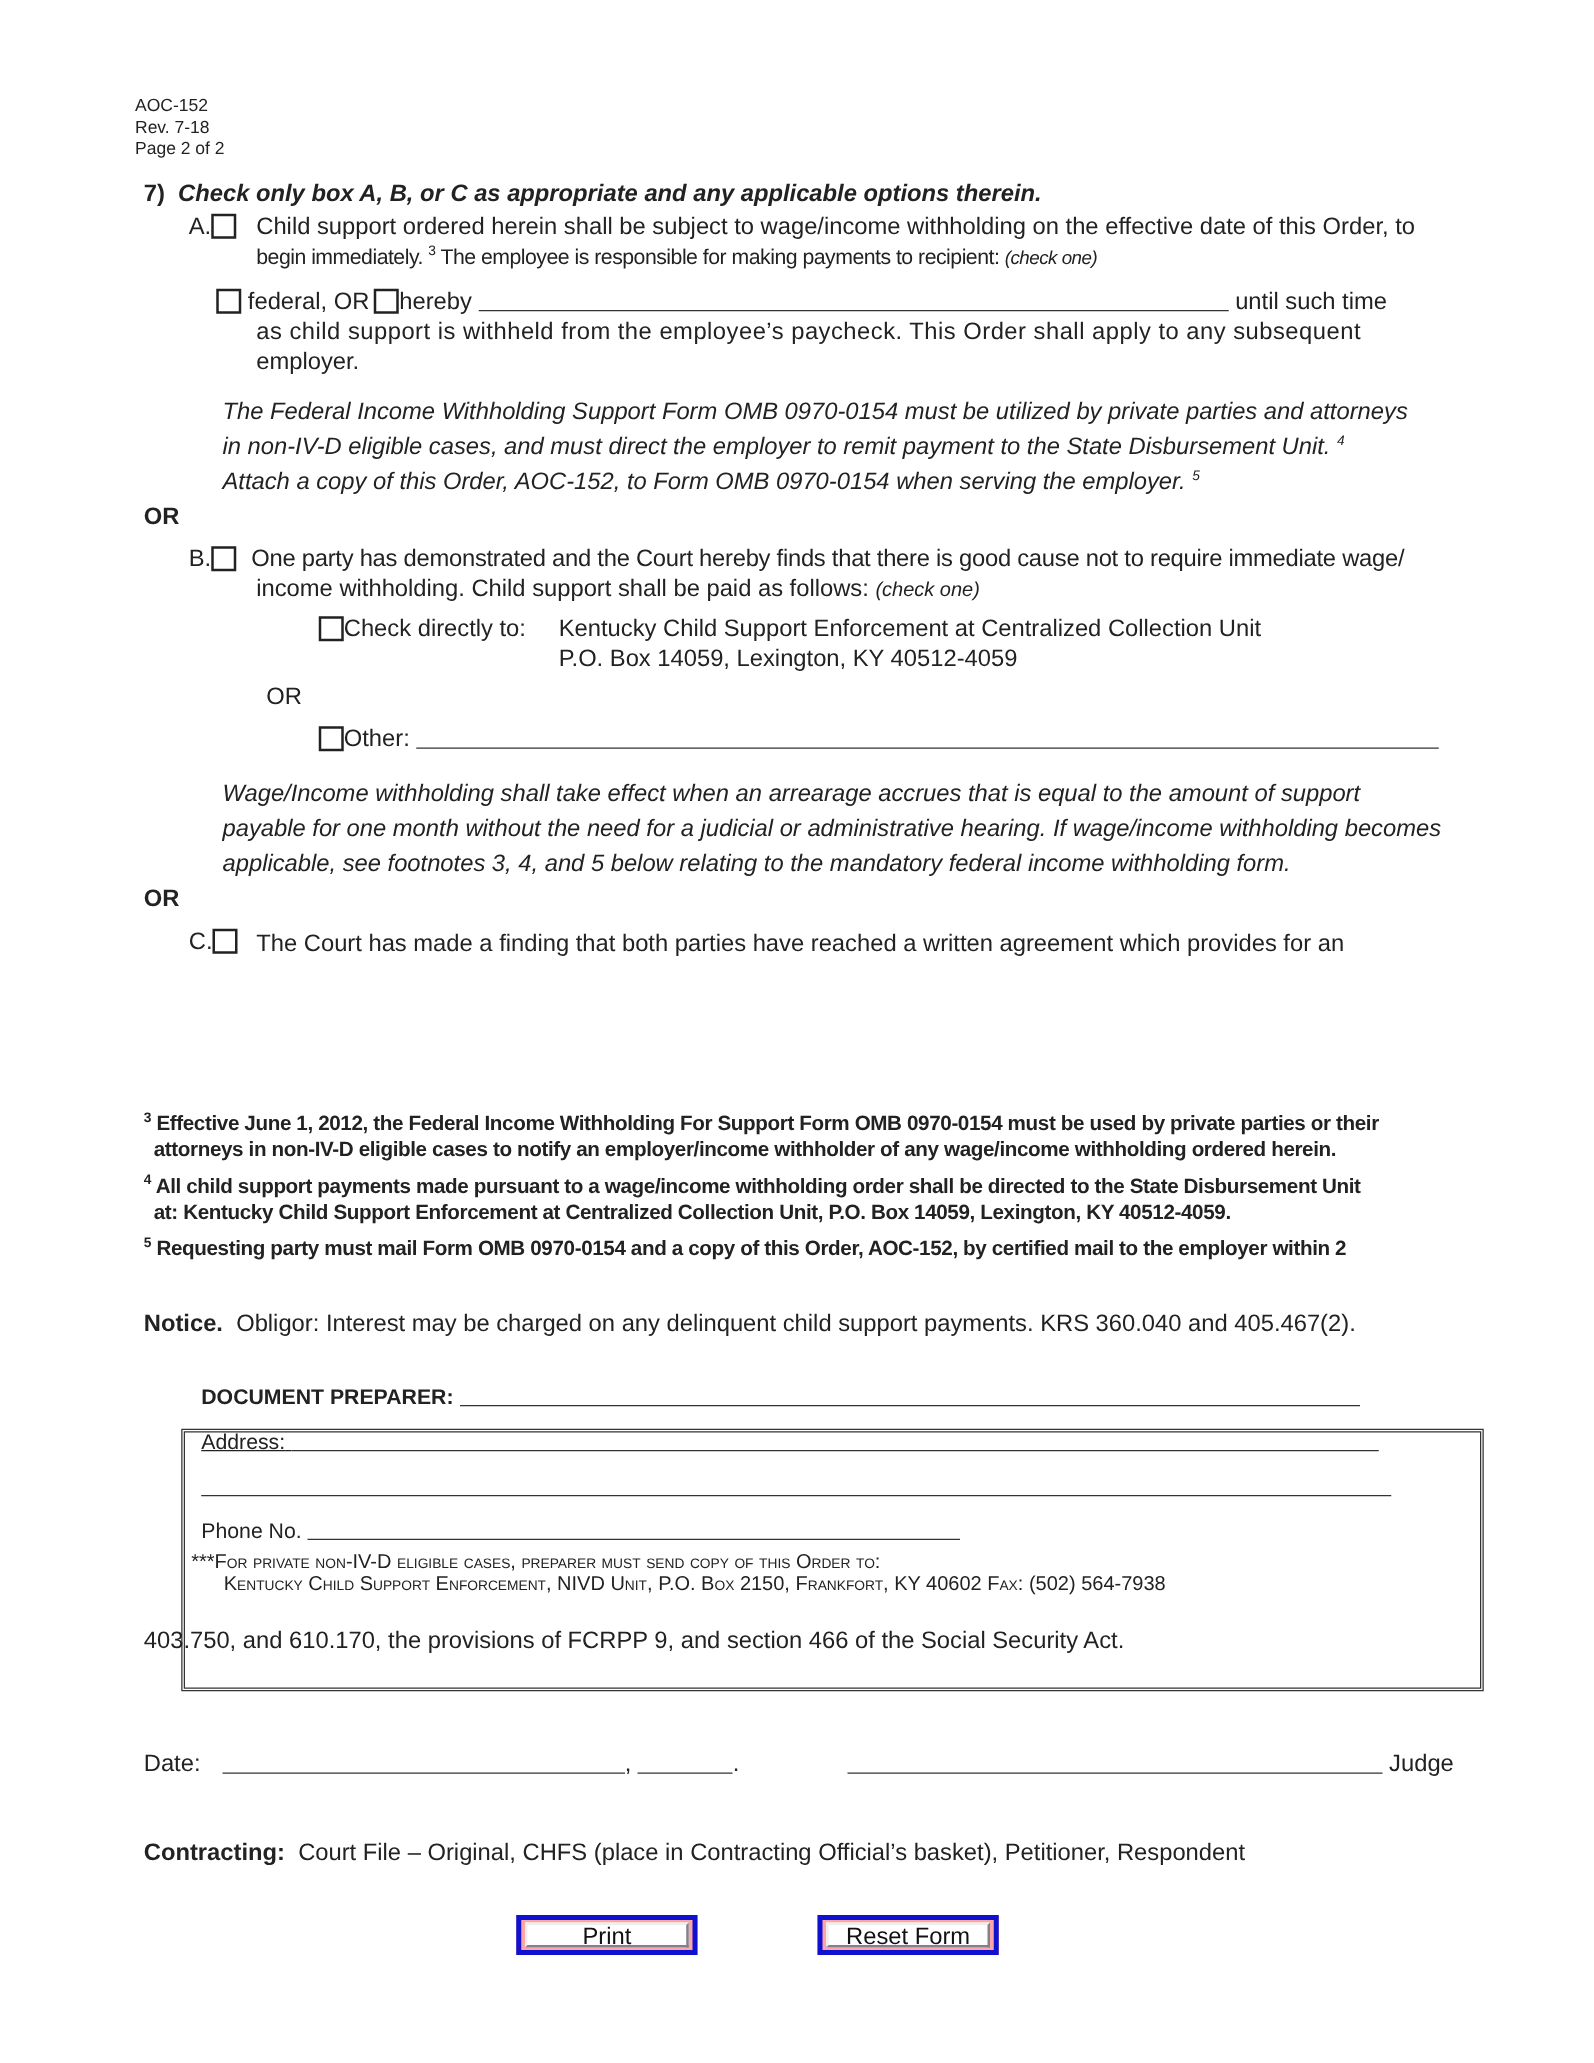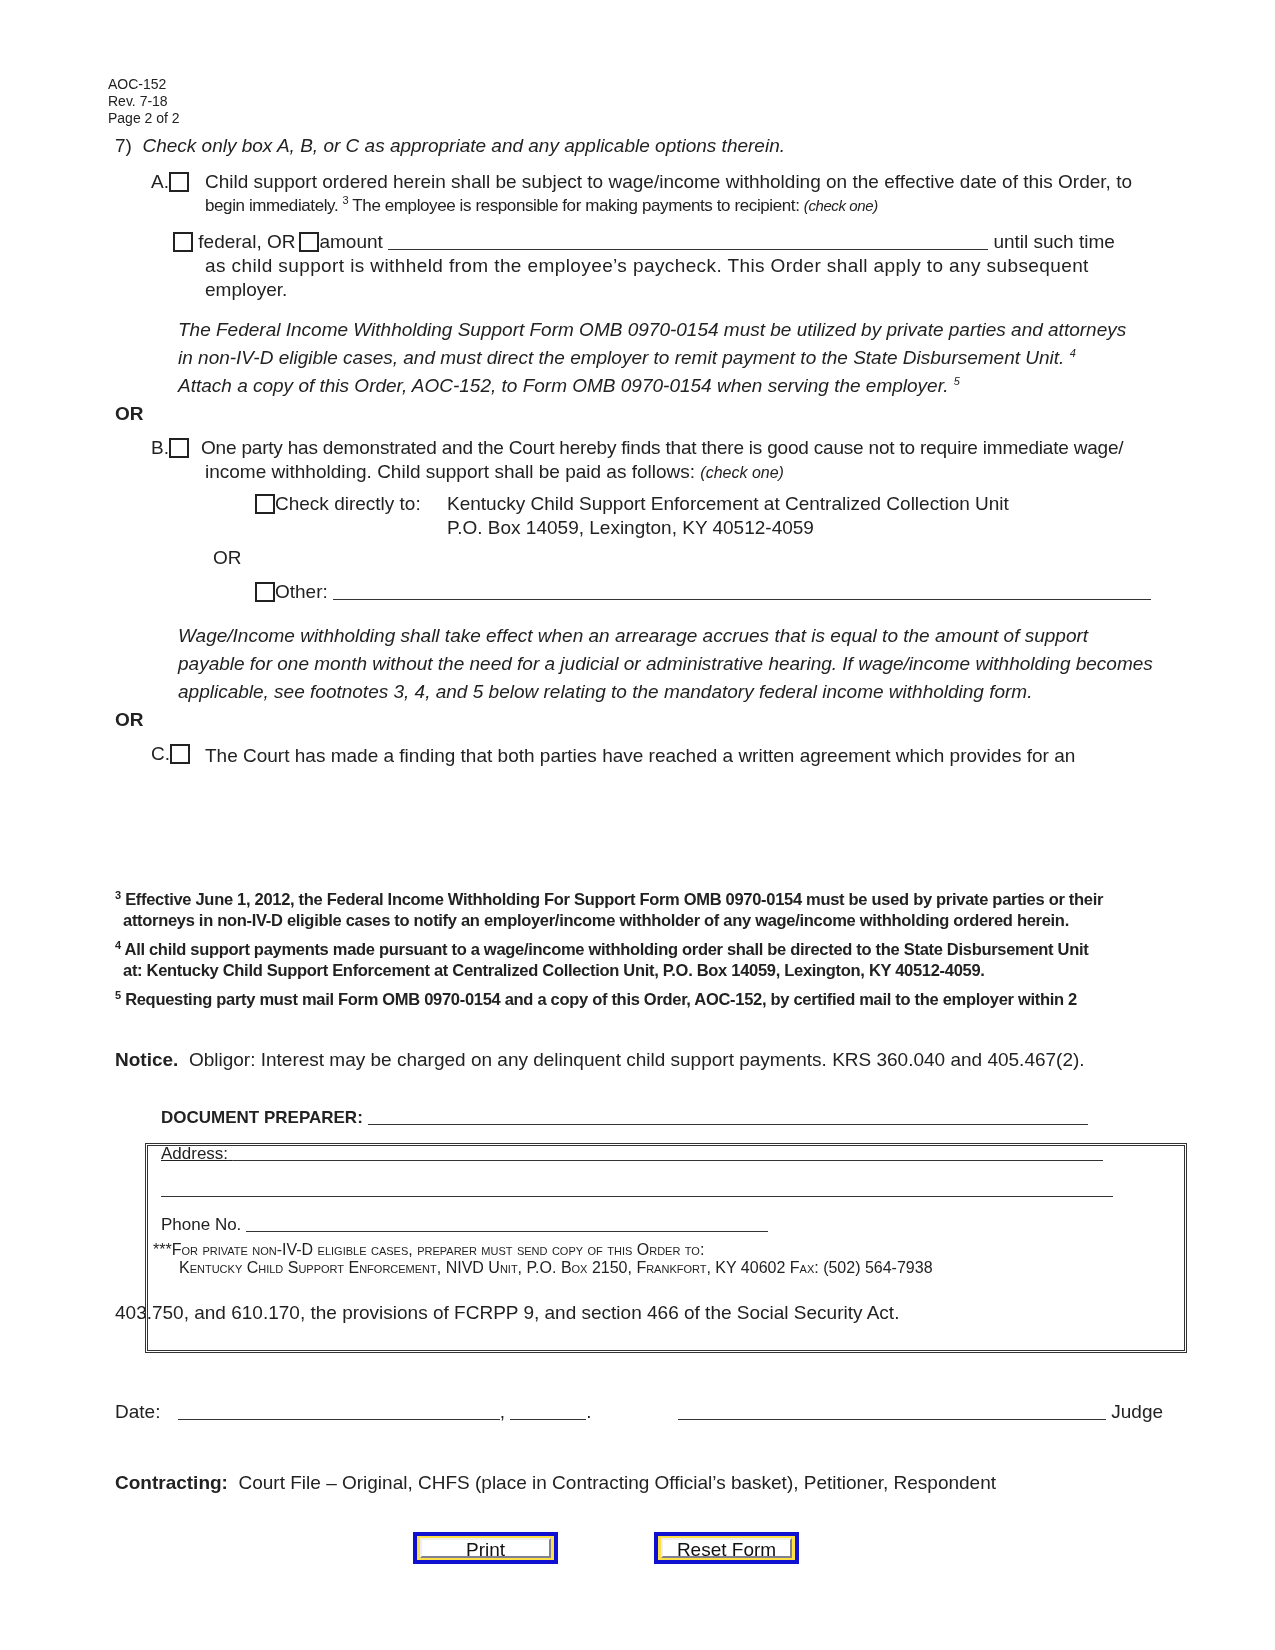--- a/index.html
+++ b/index.html
@@ -8,47 +8,47 @@
   .hdr{left:75px;top:76px;font-size:14px;line-height:17px;}
   .t{font-size:19px;line-height:24px;}
   .i{font-style:italic;}
   .b{font-weight:bold;}
   .cb{display:inline-block;width:20px;height:20px;border:2px solid #222;background:#fff;vertical-align:-4px;box-sizing:border-box;}
   .line{display:inline-block;border-bottom:1.5px solid #333;height:18px;vertical-align:-2px;}
   .sup{font-size:11px;vertical-align:super;line-height:0;}
   .fn{font-size:16.5px;line-height:21px;font-weight:bold;letter-spacing:-0.3px;}
   .box{left:112px;top:1143px;width:1042px;height:210px;border:3px double #333;box-sizing:border-box;}
   .sc{font-variant:small-caps;font-size:16px;}
-  .btn{position:absolute;height:32px;border:4px solid #1010d0;background:#fde047;box-sizing:border-box;cursor:pointer;}
+  .btn{position:absolute;height:32px;border:4px solid #1010d0;background:#fca5a5;box-sizing:border-box;cursor:pointer;}
   .btn span{position:absolute;left:3px;top:2px;right:3px;bottom:2px;background:#fff;border:2px solid #808090;border-top-color:#eee;border-left-color:#eee;font-size:19px;text-align:center;line-height:20px;color:#111;}
 </style>
 </head>
 <body>
 
 <div class="abs hdr">
   <div>AOC-152</div>
   <div>Rev. 7-18</div>
   <div>Page 2 of 2</div>
 </div>
 
-<div class="abs t" style="left:82px;top:134px;">
+<div class="abs t" style="left:82px;top:144px;font-weight:bold;">
   <span>7)</span>&nbsp;
   <span class="i">Check only box A, B, or C as appropriate and any applicable options therein.</span>
 </div>
 
 <div class="abs t" style="left:118px;top:170px;">
   <span>A.</span><span class="cb"></span>
 </div>
 <div class="abs t" style="left:172px;top:170px;">Child support ordered herein shall be subject to wage/income withholding on the effective date of this Order, to</div>
 <div class="abs" style="left:172px;top:196px;font-size:17px;letter-spacing:-0.4px;">
   <span>begin immediately.</span> <span class="sup">3</span><span> The employee is responsible for making payments to recipient: </span><span class="i" style="font-size:15px">(check one)</span>
 </div>
 <div class="abs t" style="left:140px;top:230px;width:992px;">
   <span class="cb"></span>
-  <span>federal,  OR</span><span class="cb" style="margin-left:4px"></span><span>amount</span>
+  <span>federal,  OR</span><span class="cb" style="margin-left:4px"></span><span>hereby</span>
   <span class="line" style="width:600px"></span>
   <span>until such time</span>
 </div>
 <div class="abs t" style="left:172px;top:254px;letter-spacing:0.4px;">as child support is withheld from the employee’s paycheck. This Order shall apply to any subsequent</div>
 <div class="abs t" style="left:172px;top:278px;">employer.</div>
 
 <div class="abs t i" style="left:145px;top:316px;line-height:28px;">
   <div>The Federal Income Withholding Support Form OMB 0970-0154 must be utilized by private parties and attorneys</div>
   <div><span>in non-IV-D eligible cases, and must direct the employer to remit payment to the State Disbursement Unit.</span> <span class="sup">4</span></div>
   <div><span>Attach a copy of this Order, AOC-152, to Form OMB 0970-0154 when serving the employer.</span> <span class="sup">5</span></div>

